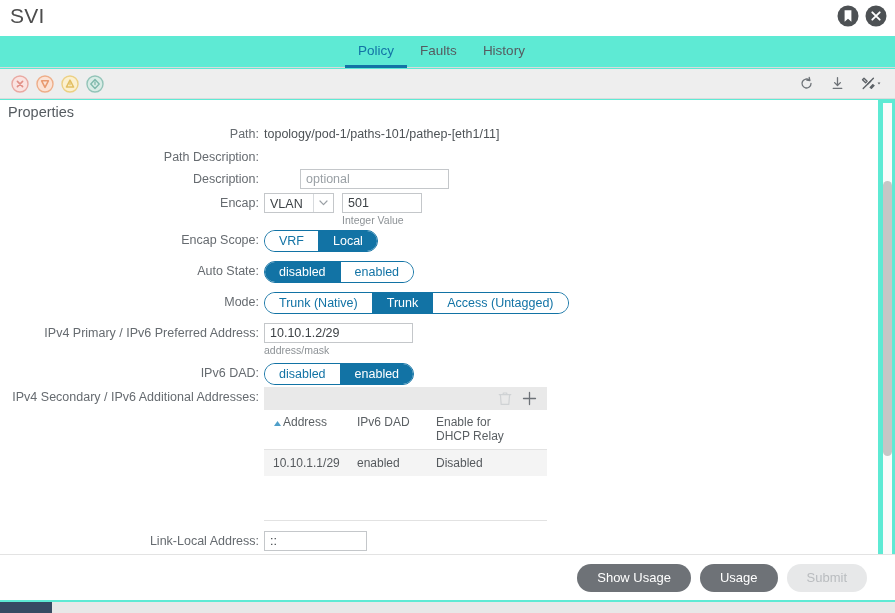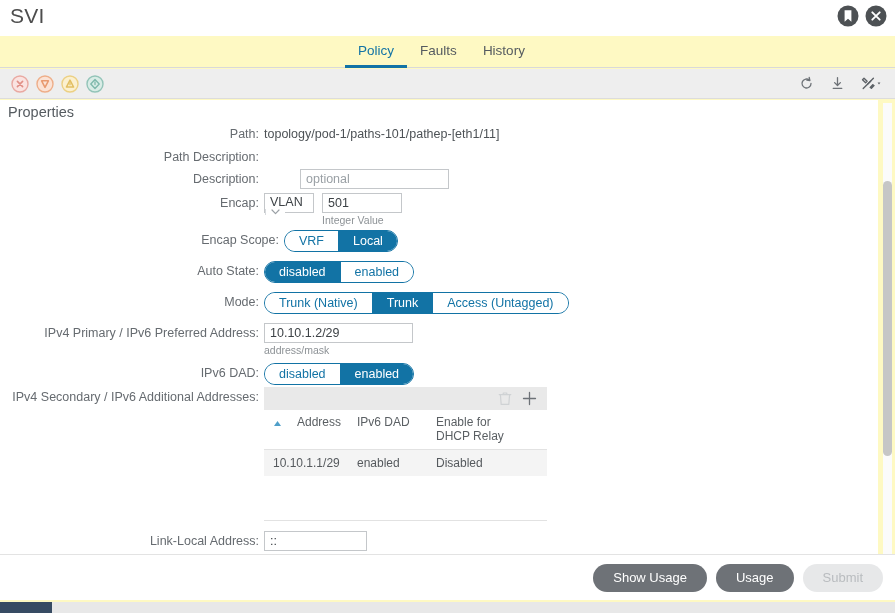--- a/index.html
+++ b/index.html
@@ -8,21 +8,21 @@
     margin: 0; padding: 0;
     width: 895px; height: 613px;
     overflow: hidden;
     background: #ffffff;
     font-family: "Liberation Sans", sans-serif;
     -webkit-font-smoothing: antialiased;
   }
   .app {
     position: relative;
     width: 895px; height: 613px;
-    background: #fef9c3;
+    background: #5eead4;
     overflow: hidden;
   }
 
   
   .titlebar {
     position: absolute; left: 0; top: 0; width: 895px; height: 36px;
     background: #ffffff;
   }
   .title-text {
     position: absolute; left: 10px; top: 4px;
@@ -101,21 +101,21 @@
   .txtinput::placeholder { color: #9aa0a5; }
   .w-desc { width: 149px; }
   .w-addr { width: 149px; }
   .w-link { width: 103px; }
 
   .hint { font-size: 10.5px; color: #8d9296; margin-top: 1px; }
 
   
   .selwrap {
     display: inline-flex; align-items: stretch; height: 20px;
-    border: 1px solid #c4c7ca; background: #fff; vertical-align: top; flex-direction: column;
+    border: 1px solid #c4c7ca; background: #fff; vertical-align: top;
   }
   .selval {
     font-size: 12.5px; color: #3d4246; padding: 1px 6px 0 5px;
     display: flex; align-items: center; white-space: nowrap;
   }
   .selarrow {
     width: 20px; border-left: 1px solid #d7dadd;
     display: flex; align-items: center; justify-content: center;
     background: #fff; cursor: pointer;
   }
@@ -143,40 +143,40 @@
     display: flex; align-items: center; justify-content: flex-end;
     gap: 10px; padding-right: 10px;
   }
   .tbl-head-bar .ic { display: block; cursor: pointer; }
   .tbl-cols {
     display: flex; background: #fff;
     border-bottom: 1px solid #e2e2e2;
     padding: 6px 0 6px 0;
   }
   .tc { font-size: 12px; color: #5a5f63; line-height: 13.5px; }
-  .tc-1 { width: 93px; padding-left: 9px; display:flex; gap:15px; align-items:flex-start; }
+  .tc-1 { width: 93px; padding-left: 9px; display:flex; gap:1px; align-items:flex-start; }
   .tc-2 { width: 79px; }
   .tc-3 { width: 100px; }
   .tbl-row {
     display: flex; background: #f4f4f4; align-items: center; height: 26px;
   }
   .td { font-size: 12px; color: #55595d; }
   .td-1 { width: 93px; padding-left: 9px; }
   .td-2 { width: 79px; }
   .td-3 { width: 100px; }
   .tbl-rule {
     width: 283px; height: 1px; background: #e2e2e2; margin-top: 44px;
   }
 
   
   .footer {
     position: absolute; left: 0; bottom: 13px; width: 895px; height: 46px;
     background: #ffffff;
     display: flex; align-items: center; justify-content: flex-end;
-    gap: 9px; padding-right: 12px;
+    gap: 9px; padding-right: 28px;
     border-top: 1px solid #e3e3e3;
   }
   .btn {
     border: none; border-radius: 14px; height: 28px;
     font-family: "Liberation Sans", sans-serif;
     font-size: 13px; color: #ffffff; background: #6e7277;
     padding: 0 20px; cursor: pointer; white-space: nowrap;
   }
   .btn.disabled { background: #e7e8e9; color: #b9bcbf; cursor: default; }
 
@@ -306,21 +306,21 @@
               </div>
             </div>
             <div>
               <input class="txtinput" style="width: 80px;" type="text" value="501">
               <div class="hint">Integer Value</div>
             </div>
           </div>
         </div>
       </div>
 
-      <div class="row" style="margin-top:4px;padding-left:20px;">
+      <div class="row" style="margin-top:4px;">
         <div class="lbl">Encap Scope:</div>
         <div class="fld">
           <div class="pills">
             <div class="pill">VRF</div>
             <div class="pill sel">Local</div>
           </div>
         </div>
       </div>
 
       <div class="row" style="margin-top:9px;">

